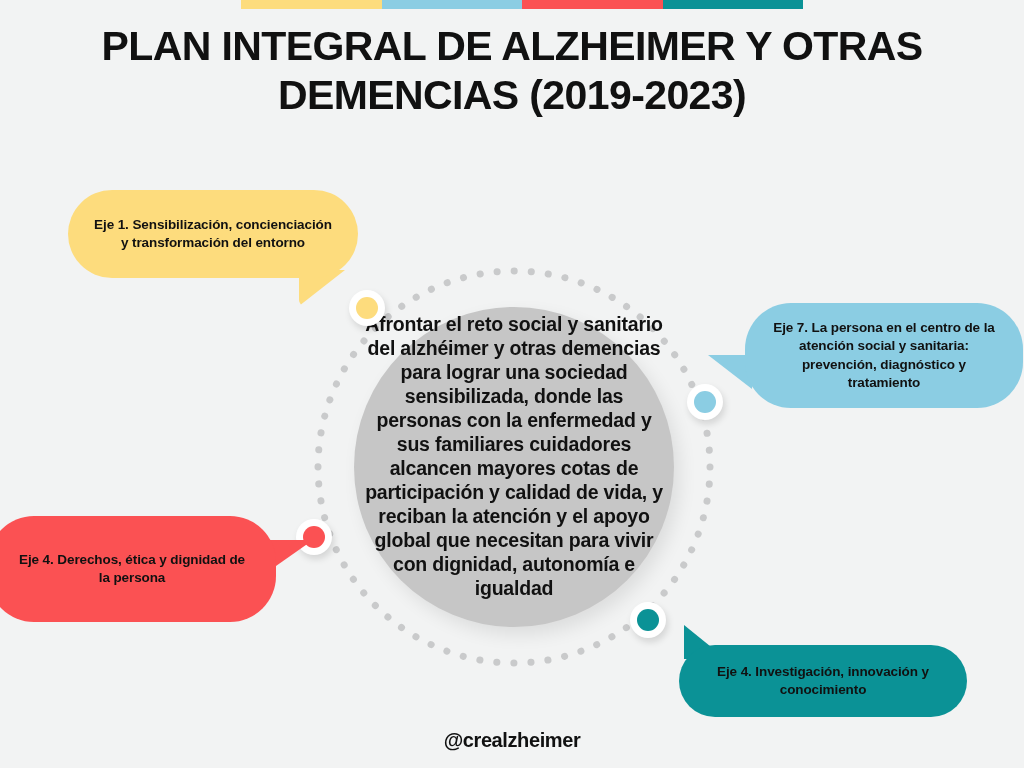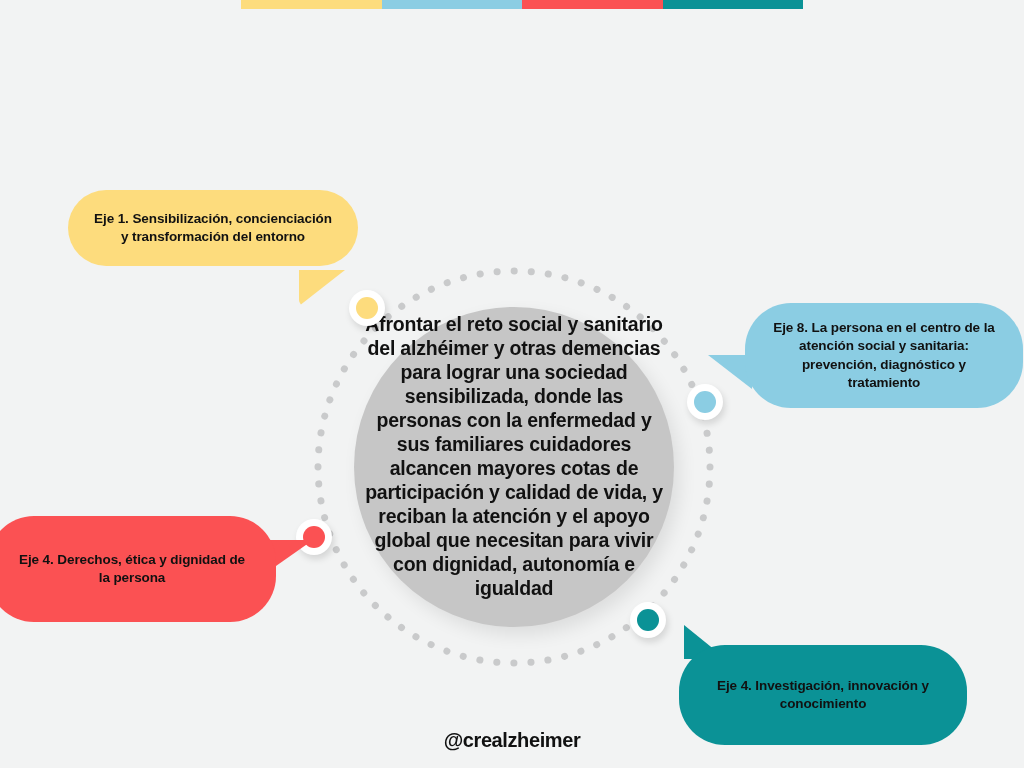--- a/index.html
+++ b/index.html
@@ -138,21 +138,21 @@
     position: absolute;
     width: 0;
     height: 0;
   }
 
   
   #bubble-1 {
     left: 68px;
     top: 190px;
     width: 290px;
-    height: 76px;
+    height: 88px;
   }
   #tail-1 {
     left: 299px;
     top: 270px;
     border-left: 0px solid transparent;
     border-top: 36px solid #fddc7d;
     border-right: 46px solid transparent;
     border-radius: 0 0 0 6px;
   }
 
@@ -184,21 +184,21 @@
     border-top: 0px solid transparent;
     border-left: 47px solid #fb5153;
     border-bottom: 33px solid transparent;
   }
 
   
   #bubble-4 {
     left: 679px;
     top: 645px;
     width: 288px;
-    height: 100px;
+    height: 72px;
   }
   #tail-4 {
     left: 684px;
     top: 625px;
     border-left: 0px solid transparent;
     border-bottom: 34px solid #0b9296;
     border-right: 42px solid transparent;
   }
 
   
@@ -218,20 +218,21 @@
 <body>
 
 <div id="top-bars">
   <div class="bar" style="background:#fddc7d"></div>
   <div class="bar" style="background:#8bcde3"></div>
   <div class="bar" style="background:#fb5153"></div>
   <div class="bar" style="background:#0b9296"></div>
 </div>
 
 <div id="header">
+  <div id="title">PLAN INTEGRAL DE ALZHEIMER Y OTRAS DEMENCIAS (2019-2023)</div>
 </div>
 
 <svg id="dotted-ring" viewBox="0 0 400 400">
   <circle cx="200" cy="200" r="196"></circle>
 </svg>
 
 <div id="center-circle"></div>
 <div id="center-text">Afrontar el reto social y sanitario del alzhéimer y otras demencias para lograr una sociedad sensibilizada, donde las personas con la enfermedad y sus familiares cuidadores alcancen mayores cotas de participación y calidad de vida, y reciban la atención y el apoyo global que necesitan para vivir con dignidad, autonomía e igualdad</div>
 
 <div class="node" id="node-1">
@@ -247,21 +248,21 @@
   <div class="core" style="background:#0b9296"></div>
 </div>
 
 <div class="tail" id="tail-1"></div>
 <div class="bubble" id="bubble-1" style="background:#fddc7d">
   <div class="btext">Eje 1. Sensibilización, concienciación y transformación del entorno</div>
 </div>
 
 <div class="tail" id="tail-2"></div>
 <div class="bubble" id="bubble-2" style="background:#8bcde3">
-  <div class="btext">Eje 8. La persona en el centro de la atención social y sanitaria: prevención, diagnóstico y tratamiento</div>
+  <div class="btext">Eje 7. La persona en el centro de la atención social y sanitaria: prevención, diagnóstico y tratamiento</div>
 </div>
 
 <div class="tail" id="tail-3"></div>
 <div class="bubble" id="bubble-3" style="background:#fb5153">
   <div class="btext">Eje 4. Derechos, ética y dignidad de la persona</div>
 </div>
 
 <div class="tail" id="tail-4"></div>
 <div class="bubble" id="bubble-4" style="background:#0b9296">
   <div class="btext">Eje 4. Investigación, innovación y conocimiento</div>

